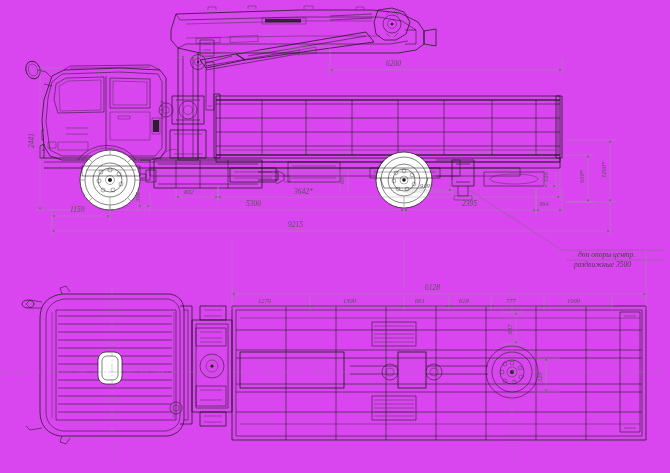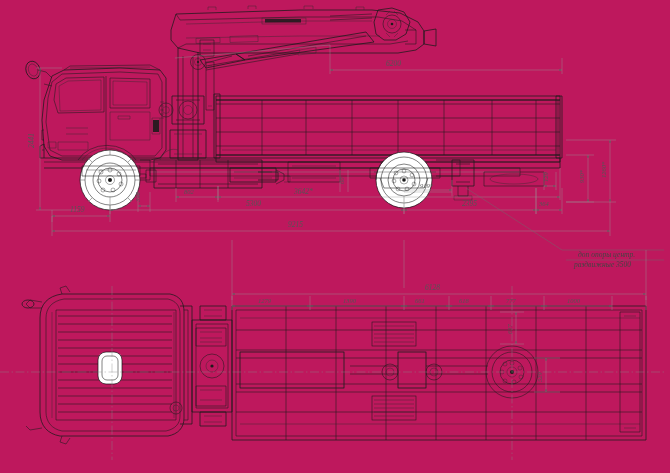--- a/index.html
+++ b/index.html
@@ -1,17 +1,17 @@
 <!DOCTYPE html>
 <html><head>
 <meta charset="utf-8">
 <style>
   html,body{margin:0;padding:0;background:#ffffff;}
   body{width:670px;height:473px;overflow:hidden;font-family:"Liberation Sans",sans-serif;}
-  #stage{position:relative;width:670px;height:473px;background:#be185d;}
+  #stage{position:relative;width:670px;height:473px;background:#d946ef;}
   svg{position:absolute;left:0;top:0;}
   .dim-txt{font-family:"Liberation Serif",serif;font-style:italic;font-size:7.5px;fill:#555;}
   .dim-txt-sm{font-family:"Liberation Serif",serif;font-style:italic;font-size:6.5px;fill:#555;}
   .note-txt{font-family:"Liberation Serif",serif;font-style:italic;font-size:7.5px;fill:#444;}
   .ln-d{stroke:#8a8a8a;stroke-width:.45;fill:none;}
   .ext{stroke:#9a9a9a;stroke-width:.4;fill:none;}
   .ctr{stroke:#8a8a8a;stroke-width:.4;fill:none;stroke-dasharray:9 2.5 1.5 2.5;}
   .obj{stroke:#1b1b1b;stroke-width:.75;fill:none;}
   .obj2{stroke:#1b1b1b;stroke-width:.55;fill:none;}
   .obj3{stroke:#2a2a2a;stroke-width:.4;fill:none;}

